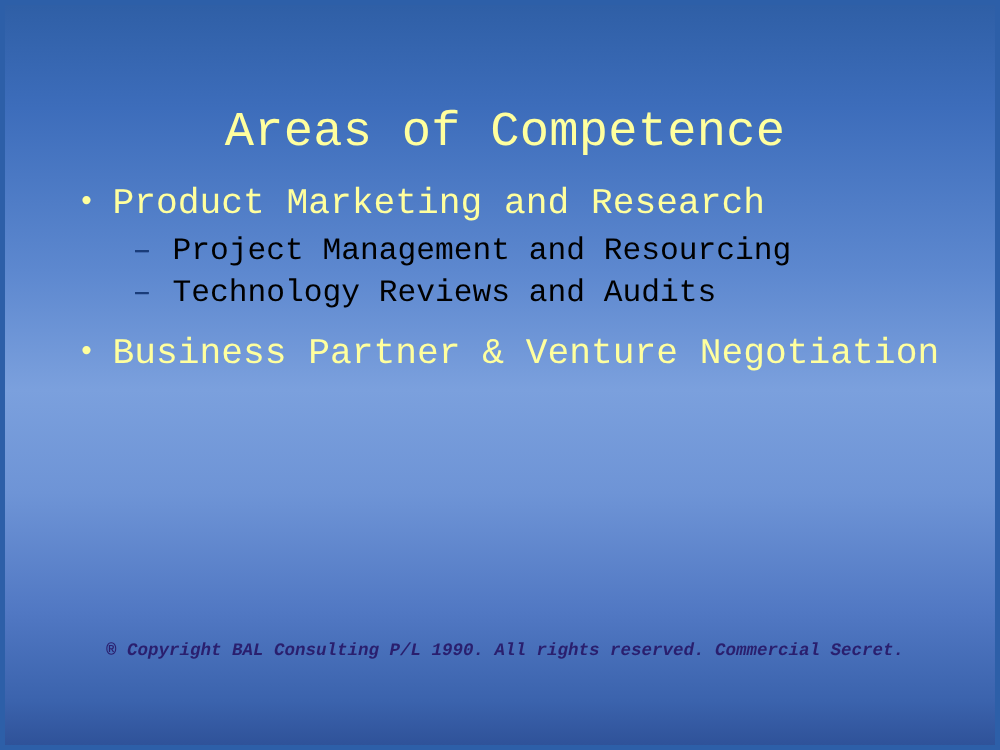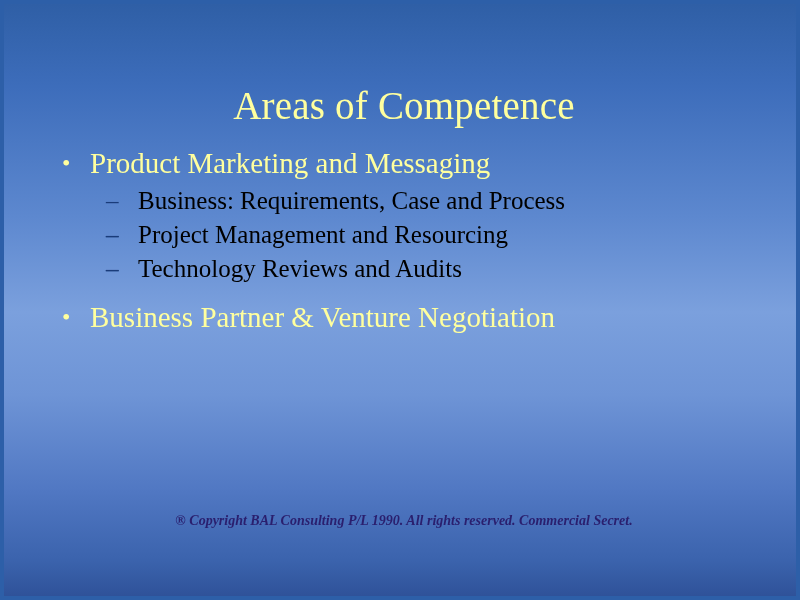--- a/index.html
+++ b/index.html
@@ -21,20 +21,21 @@
     background: linear-gradient(180deg,
         #2f5fa6 0%,
         #3d6dbb 14%,
         #5d88cf 36%,
         #7ba0dd 52%,
         #6e94d6 66%,
         #5178c3 82%,
         #3b63ad 94%,
         #2f5299 100%);
     overflow: hidden;
+    font-family: Liberation Mono, monospace;
   }
   .slide-title {
     position: absolute;
     top: 80px;
     left: 0;
     width: 800px;
     text-align: center;
     color: #ffff9e;
     font-size: 39px;
     line-height: 44px;
@@ -102,26 +103,25 @@
 <body>
 
 <div class="slide">
 
   <div class="slide-title">Areas of Competence</div>
 
   <div class="body-area">
 
     <div class="l1">
       <span class="bullet">•</span>
-      <span>Product Marketing and Messaging</span>
+      <span>Product Marketing and Research</span>
     </div>
 
     <div class="l2">
       <span class="dash">–</span>
-      <span>Business: Requirements, Case and Process</span>
     </div>
 
     <div class="l2">
       <span class="dash">–</span>
     </div>
 
     <div class="l2">
       <span class="dash">–</span>
       <span>Project Management and Resourcing</span>
     </div>

